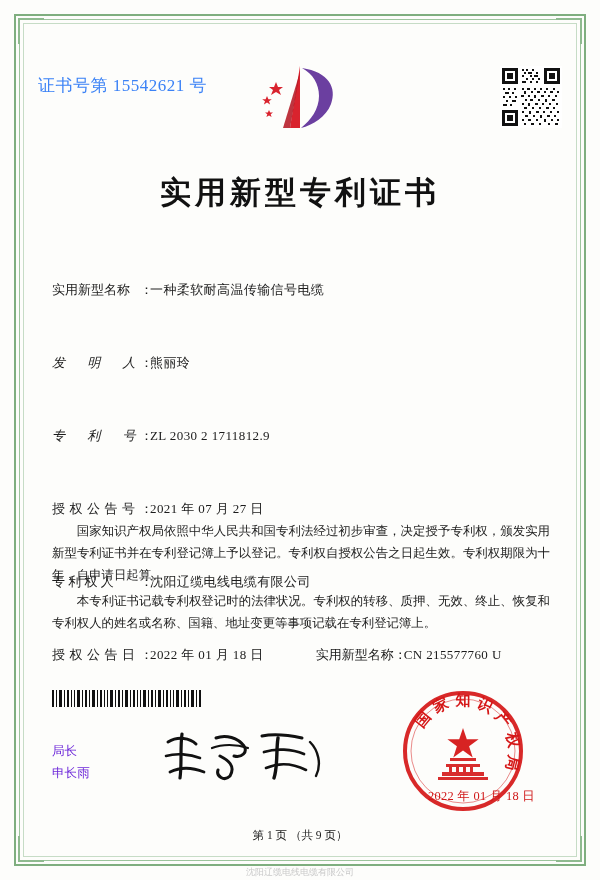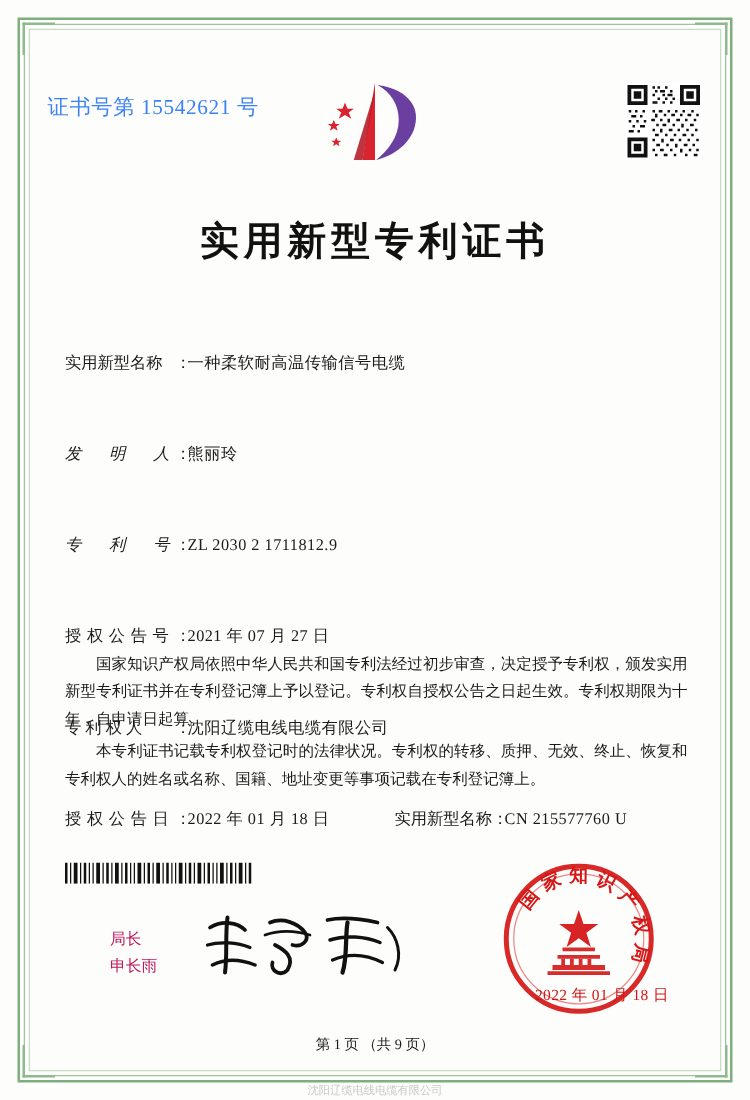--- a/index.html
+++ b/index.html
@@ -162,22 +162,21 @@
     height: 17px;
   }
 
   
   .sig-block {
     position: absolute;
     left: 52px;
     top: 740px;
     font-size: 12.6px;
     line-height: 22px;
-    color: #be185d;
-    margin-left: 36px;
+    color: #6d28d9;
   }
   .signature {
     position: absolute;
     left: 160px;
     top: 726px;
     width: 180px;
     height: 60px;
   }
 
   

